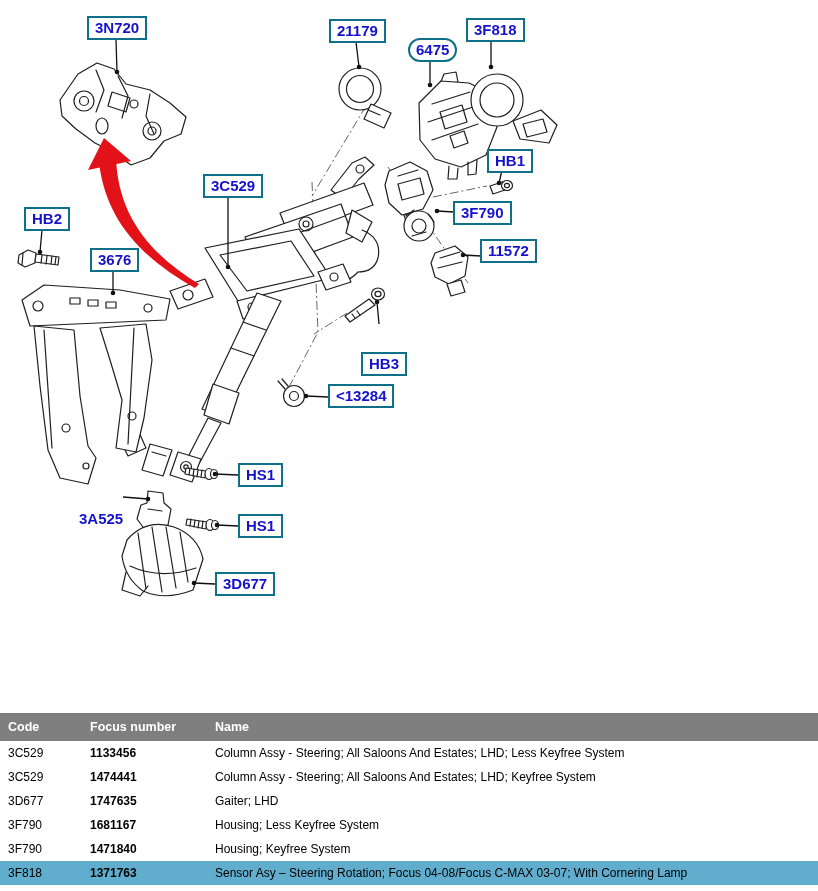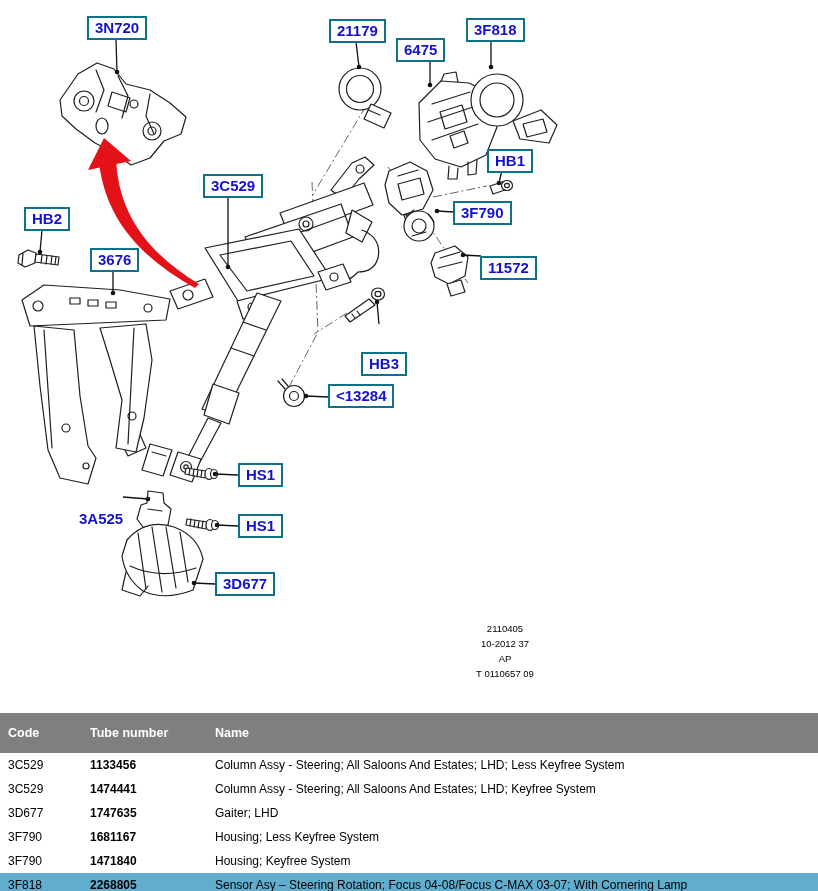--- a/index.html
+++ b/index.html
@@ -12,21 +12,21 @@
   .callout{
     position:absolute;background:#fff;border:2px solid #0f7189;color:#1512cd;
     font-weight:bold;font-size:15px;line-height:18px;padding:1px 6px;
     white-space:nowrap;z-index:5;cursor:pointer;
   }
   .plain-label{position:absolute;color:#1512cd;font-weight:bold;font-size:15px;line-height:15px;z-index:5;}
   .stamp{position:absolute;left:440px;top:621px;width:130px;text-align:center;
     font-size:9.5px;line-height:15px;color:#000;}
   .table-wrap{position:absolute;left:0;top:713px;width:818px;}
   table{width:100%;border-collapse:collapse;table-layout:fixed;font-size:12px;}
-  th{background:#7f7f7f;color:#fff;text-align:left;font-weight:bold;height:40px;font-size:12.5px;}
+  th{background:#7f7f7f;color:#fff;text-align:left;font-weight:bold;height:28px;font-size:12.5px;}
   td{height:24px;color:#000;background:#fff;}
   th,td{padding:0;overflow:hidden;white-space:nowrap;vertical-align:middle;}
   th:first-child,td:first-child{padding-left:8px;}
   td.pn{font-weight:bold;}
   tr.highlight td{background:#61adcd;}
 </style>
 </head>
 <body>
 
 <div id="diagram">
@@ -240,53 +240,47 @@
         <circle cx="306" cy="396" r="2.3"></circle>
       <circle cx="215" cy="474" r="2.3"></circle>
         <circle cx="217" cy="525" r="2.3"></circle>
       <circle cx="194" cy="583" r="2.3"></circle>
         <circle cx="148" cy="499" r="2.3"></circle>
     </g>
   </svg>
 
   <div class="callout" style="left: 87px; top: 16px;">3N720</div>
     <div class="callout" style="left: 329px; top: 19px;">21179</div>
-    <div class="callout" style="left: 396px; top: 38px;">6475</div>
+    <div class="callout" style="left: 408px; top: 38px; border-radius: 12px;">6475</div>
     <div class="callout" style="left: 466px; top: 18px;">3F818</div>
     <div class="callout" style="left: 487px; top: 149px;">HB1</div>
     <div class="callout" style="left: 203px; top: 174px;">3C529</div>
     <div class="callout" style="left: 453px; top: 201px;">3F790</div>
-    <div class="callout" style="left: 480px; top: 256px;">11572</div>
+    <div class="callout" style="left: 480px; top: 239px;">11572</div>
     <div class="callout" style="left: 24px; top: 207px;">HB2</div>
     <div class="callout" style="left: 90px; top: 248px;">3676</div>
     <div class="callout" style="left: 361px; top: 324px; margin-top: 28px;">HB3</div>
     <div class="callout" style="left: 328px; top: 384px;">&lt;13284</div>
     <div class="callout" style="left: 238px; top: 463px;">HS1</div>
     <div class="callout" style="left: 238px; top: 514px;">HS1</div>
     <div class="callout" style="left: 215px; top: 572px;">3D677</div>
     <div class="plain-label" style="left: 79px; top: 488px; margin-top: 23px;">3A525</div>
-    <div class="stamp">
-    <div>2110405</div>
-    <div>10-2012 37</div>
-    <div>AP</div>
-    <div>T 0110657 09</div>
-  </div>
 </div>
 
 <div class="table-wrap">
   <table>
     <colgroup>
         <col style="width:90px">
         <col style="width:125px">
         <col>
       </colgroup>
     <thead>
       <tr>
         <th>Code</th>
-        <th>Tube number</th>
+        <th>Focus number</th>
         <th>Name</th>
       </tr>
     </thead>
     <tbody id="parts-tbody">
         <tr>
           <td>3C529</td>
           <td class="pn">1133456</td>
           <td>Column Assy - Steering; All Saloons And Estates; LHD; Less Keyfree System</td>
         </tr>
         <tr>
@@ -304,21 +298,21 @@
           <td class="pn">1681167</td>
           <td>Housing; Less Keyfree System</td>
         </tr>
         <tr>
           <td>3F790</td>
           <td class="pn">1471840</td>
           <td>Housing; Keyfree System</td>
         </tr>
         <tr class="highlight">
           <td>3F818</td>
-          <td class="pn">2268805</td>
+          <td class="pn">1371763</td>
           <td>Sensor Asy – Steering Rotation; Focus 04-08/Focus C-MAX 03-07; With Cornering Lamp</td>
         </tr>
         <tr>
           <td>3N720</td>
           <td class="pn">1770101</td>
           <td>Guide - Steering Column Tube; LHD</td>
         </tr>
       </tbody>
   </table>
 </div>

